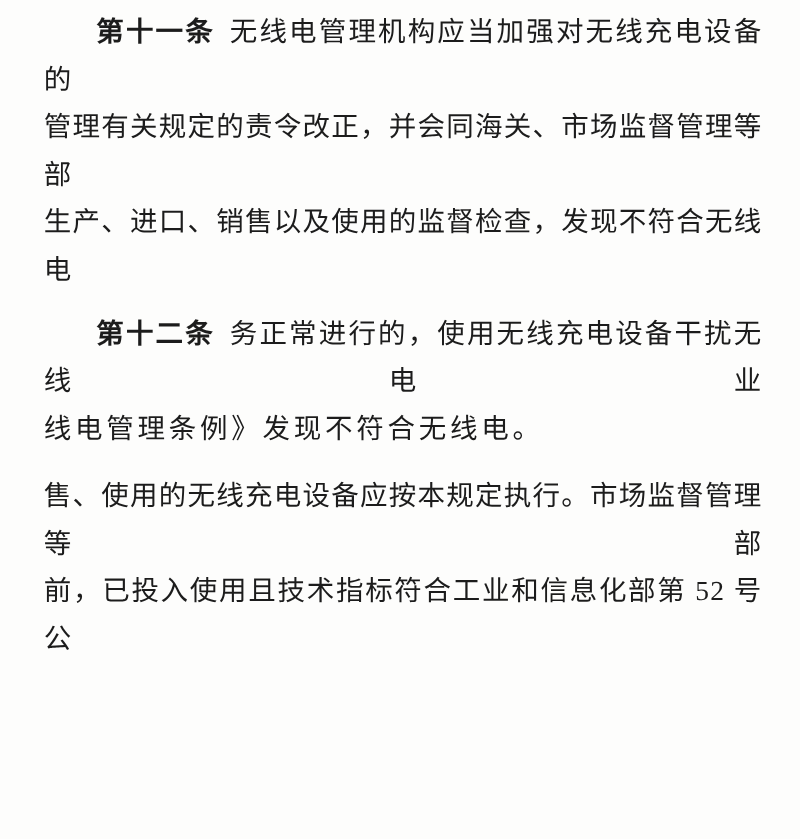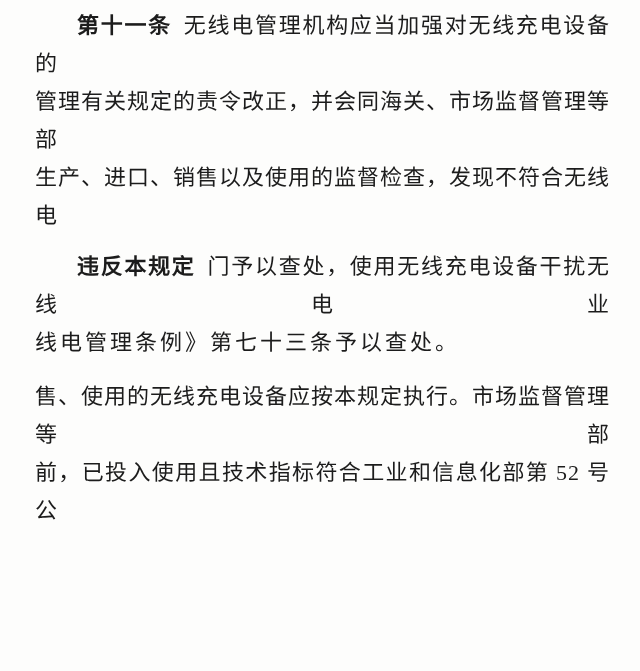--- a/index.html
+++ b/index.html
@@ -47,22 +47,22 @@
 
 <div class="page">
 
   <div class="para">
     <div class="line j first-line"><span class="art-num">第十一条</span><span>无线电管理机构应当加强对无线充电设备的</span></div>
     <div class="line j">管理有关规定的责令改正，并会同海关、市场监督管理等部</div>
     <div class="line j">生产、进口、销售以及使用的监督检查，发现不符合无线电</div>
   </div>
 
   <div class="para para-12">
-    <div class="line j first-line"><span class="art-num">违反本规定</span><span>门予以查处，使用无线充电设备干扰无线电业</span></div>
-    <div class="line">线电管理条例》第七十三条予以查处。</div>
+    <div class="line j first-line"><span class="art-num">第十二条</span><span>务正常进行的，使用无线充电设备干扰无线电业</span></div>
+    <div class="line">线电管理条例》发现不符合无线电。</div>
   </div>
 
   <div class="para para-13">
     <div class="line j">售、使用的无线充电设备应按本规定执行。市场监督管理等部</div>
     <div class="line j">前，已投入使用且技术指标符合工业和信息化部第 52 号公</div>
 
   </div>
 
 </div>
 

